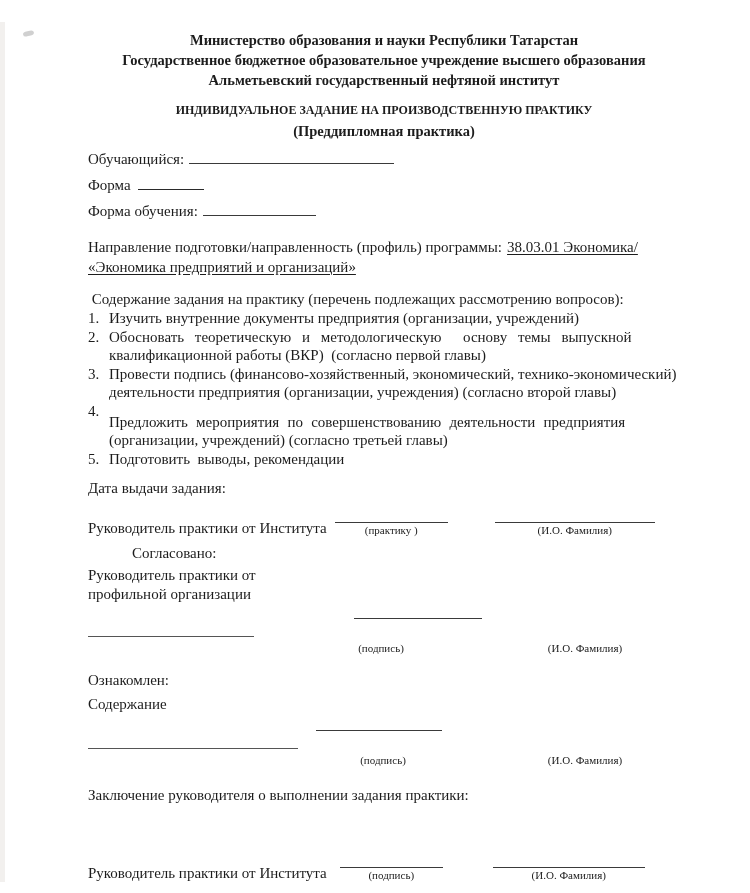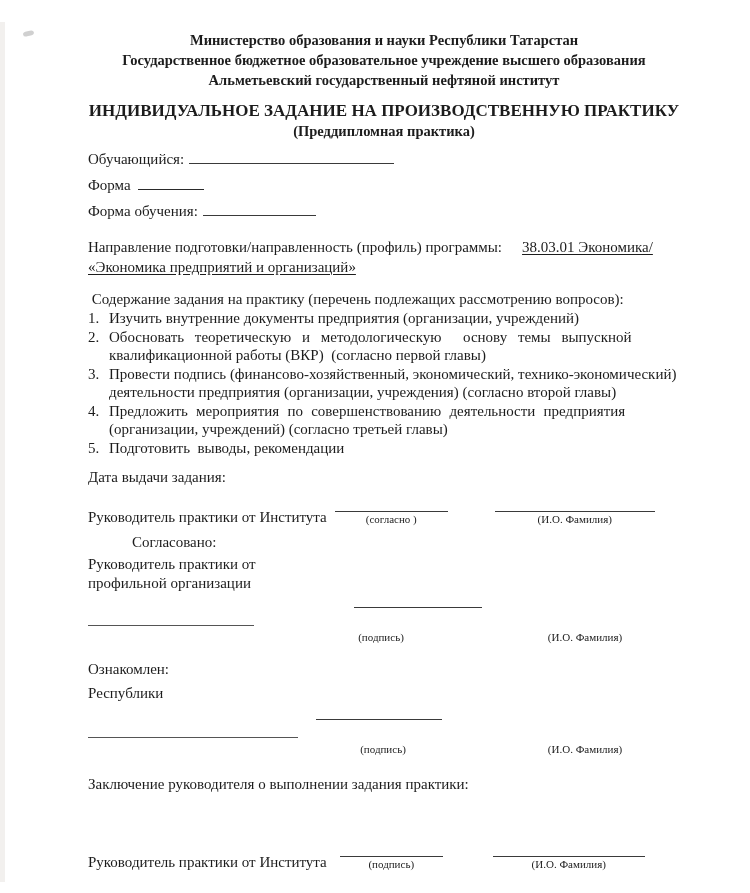--- a/index.html
+++ b/index.html
@@ -11,44 +11,44 @@
     color:#1c1c1c;
     font-size:15px;
     overflow:hidden;
   }
   .edge-strip { position:absolute; left:0; top:22px; width:5px; height:860px; background:#f2f0ee; }
   .smudge { position:absolute; left:23px; top:31px; width:11px; height:5px; background:#8a8a8a;
             opacity:.40; border-radius:40%/60%; transform:rotate(-12deg); }
   .content { position:absolute; left:88px; top:30px; width:592px; }
 
   .hdr-line { text-align:center; font-weight:700; font-size:14.5px; line-height:20px; }
-  .doc-title { margin-top:10px; text-align:center; font-weight:700; font-size:17px; line-height:21px; }
+  .doc-title { margin-top:10px; text-align:center; font-weight:700; font-size:12px; line-height:21px; }
   .doc-subtitle { text-align:center; font-weight:700; font-size:14.5px; line-height:20px; }
 
   .frow { line-height:19px; }
   .r-student { margin-top:9px; }
   .r-course { margin-top:7px; }
   .r-form { margin-top:7px; }
   .blank { display:inline-block; border-bottom:1px solid #3a3a3a; height:13px; vertical-align:baseline; }
   .b-student { width:205px; margin-left:5px; }
   .b-course { width:66px; margin-left:7px; border-bottom:1.5px solid #2a2a2a; }
   .b-form { width:113px; margin-left:5px; }
 
   .prog { margin-top:16px; line-height:20px; }
   .u { text-decoration:underline; text-underline-offset:2px; }
-  .u-first { margin-left:20px;font-family:Liberation Serif, serif; }
+  .u-first { margin-left:5px;font-family:Liberation Serif, serif; }
 
   .tasks { margin-top:13px; }
   .t-intro { line-height:19px; white-space:pre-wrap; }
   .task { display:flex; line-height:18.5px; }
   .t-num { width:21px; flex:none; }
   .t-text { flex:1; }
   .tline { white-space:pre-wrap; }
   .sp7 { word-spacing:7px; }
-  .sp4 { word-spacing:4.5px; }
+  .sp4 { word-spacing:4.5px;margin-top:11px; }
 
   .r-date { margin-top:11px; line-height:19px; }
 
   .sigrow { display:flex; align-items:flex-end; }
   .sigrow .lbl { line-height:19px; flex:none; }
   .sigcol { flex:none; text-align:center; }
   .sline { display:block; height:15px; border-bottom:1px solid #3a3a3a; }
   .scap { display:block; font-size:11px; line-height:15px; color:#222; }
   .r-sig1 { margin-top:9px; }
   .r-sig1 .c1 { width:113px; margin-left:8px; }
@@ -154,21 +154,21 @@
         </div>
       </div>
     </div>
 
     <div class="r-date">Дата выдачи задания:</div>
 
     <div class="sigrow r-sig1">
       <span class="lbl">Руководитель практики от Института</span>
       <span class="sigcol c1">
         <span class="sline"></span>
-        <span class="scap">(согласно )</span>
+        <span class="scap">(практику )</span>
       </span>
       <span class="sigcol c2">
         <span class="sline"></span>
         <span class="scap">(И.О. Фамилия)</span>
       </span>
     </div>
 
     <div class="r-agreed">Согласовано:</div>
 
     <div class="r-orghead">
@@ -177,21 +177,21 @@
     </div>
 
     <div class="absblock blk1">
       <span class="aline mid-line"></span>
       <span class="aline left-line"></span>
       <span class="acap cap-sign">(подпись)</span>
       <span class="acap cap-name">(И.О. Фамилия)</span>
     </div>
 
     <div class="r-ack">Ознакомлен:</div>
-    <div class="r-student2">Республики</div>
+    <div class="r-student2">Содержание</div>
 
     <div class="absblock blk2">
       <span class="aline mid-line"></span>
       <span class="aline left-line"></span>
       <span class="acap cap-sign">(подпись)</span>
       <span class="acap cap-name">(И.О. Фамилия)</span>
     </div>
 
     <div class="r-concl">Заключение руководителя о выполнении задания практики:</div>
 

